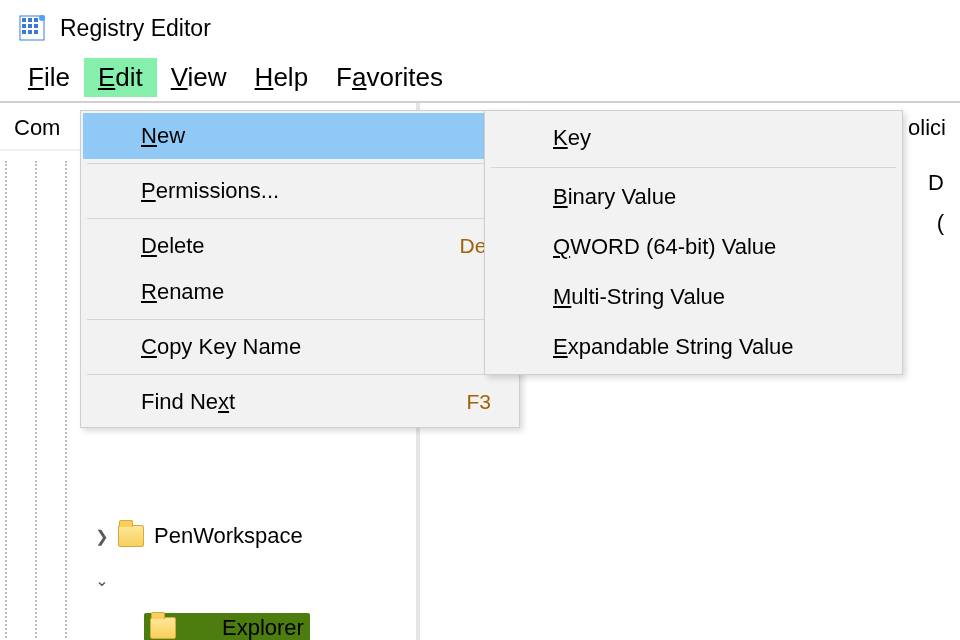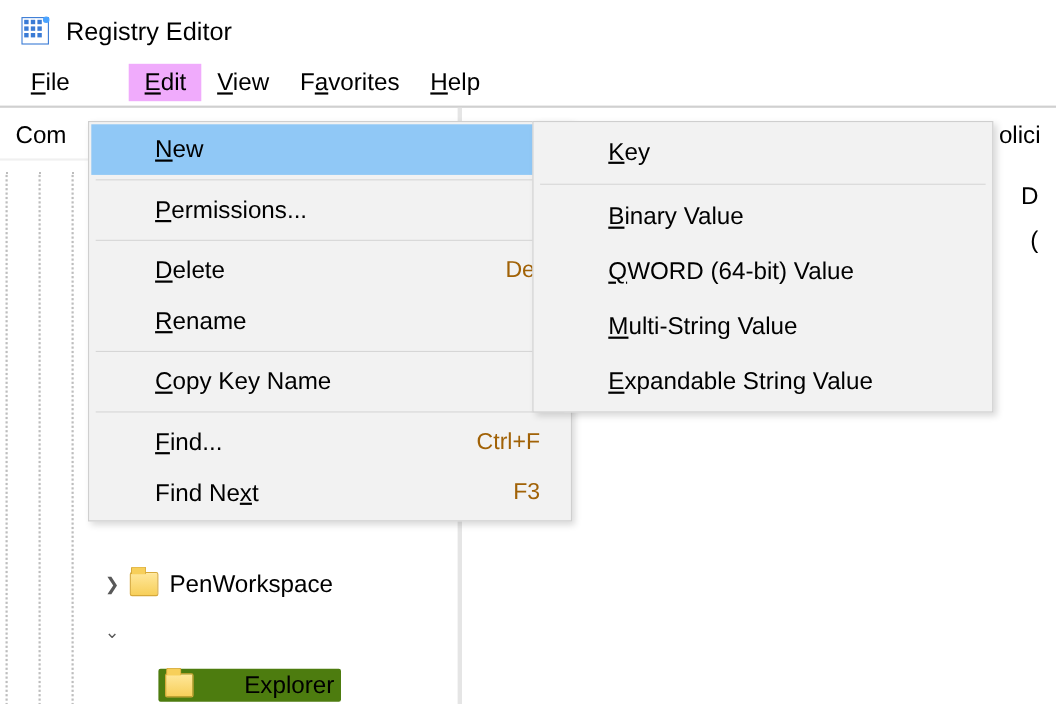--- a/index.html
+++ b/index.html
@@ -3,22 +3,22 @@
 <meta charset="utf-8">
 <style>
   * { box-sizing: border-box; margin: 0; padding: 0; font-family: "Segoe UI", Tahoma, sans-serif; }
   body { background: #ffffff; width: 960px; height: 640px; overflow: hidden; position: relative; font-size: 21px; color: #000; }
 
   .title-bar { display: flex; align-items: flex-end; padding: 14px 18px 12px 18px; }
   .title-bar .app-icon { width: 28px; height: 28px; margin-right: 14px; position: relative; }
   .title-bar .app-title { font-size: 23px; }
 
   .menu-bar { display: flex; padding: 4px 14px; }
-  .menu-item { padding: 4px 14px; font-size: 22px; position: relative; }
-  .menu-item.open { background: #f0abfc; margin-left: 40px; }
+  .menu-item { padding: 4px 14px; font-size: 26px; position: relative; }
+  .menu-item.open { background: #86efac; }
   .ul-first { text-decoration: underline; }
 
   .divider { border-top: 2px solid #d0d0d0; }
 
   .content-row { display: flex; }
   .left-pane { width: 420px; border-right: 4px solid #e5e5e5; padding-top: 6px; position: relative; }
   .col-header { padding: 6px 14px 8px 14px; font-size: 22px; border-bottom: 2px solid #f0f0f0; }
 
   .tree { position: relative; padding-left: 40px; margin-top: 10px; }
   .tree-line-v { position: absolute; border-left: 2px dotted #bdbdbd; }
@@ -69,22 +69,22 @@
       <circle cx="24" cy="4" r="3" fill="#4aa3ff"></circle>
     </svg>
   </span>
   <span class="app-title">Registry Editor</span>
 </div>
 
 <div class="menu-bar">
   <div class="menu-item"><span class="ul-first">F</span><span>ile</span></div>
   <div class="menu-item open"><span class="ul-first">E</span><span>dit</span></div>
   <div class="menu-item"><span class="ul-first">V</span><span>iew</span></div>
+  <div class="menu-item"><span class="ul-first">H</span><span>elp</span></div>
   <div class="menu-item"><span>F</span><span class="ul-first">a</span><span>vorites</span></div>
-  <div class="menu-item"><span class="ul-first">H</span><span>elp</span></div>
 </div>
 
 <div class="divider"></div>
 
 <div class="content-row">
   <div class="left-pane">
     <div class="col-header">Com</div>
 
     <div class="tree" style="height:520px;">
       <div class="tree-line-v" style="left:5px; top:0; height:520px;"></div>
@@ -138,24 +138,20 @@
   </div>
   <div class="edit-item">
     <span><span class="ul-first">R</span><span>ename</span></span>
   </div>
   <div class="edit-sep"></div>
   <div class="edit-item">
     <span><span class="ul-first">C</span><span>opy Key Name</span></span>
   </div>
   <div class="edit-sep"></div>
   <div class="edit-item">
-    <span><span class="ul-first">F</span><span>ind...</span></span>
-    <span class="shortcut">Ctrl+F</span>
-  </div>
-  <div class="edit-item">
     <span><span>Find Ne</span><span class="ul-first">x</span><span>t</span></span>
     <span class="shortcut">F3</span>
   </div>
 </div>
 
 <div class="new-menu">
   <div class="new-item"><span class="ul-first">K</span><span>ey</span></div>
   <div class="new-sep"></div>
   <div class="new-item"><span class="ul-first">B</span><span>inary Value</span></div>
   <div class="new-item"><span class="ul-first">Q</span><span>WORD (64-bit) Value</span></div>

